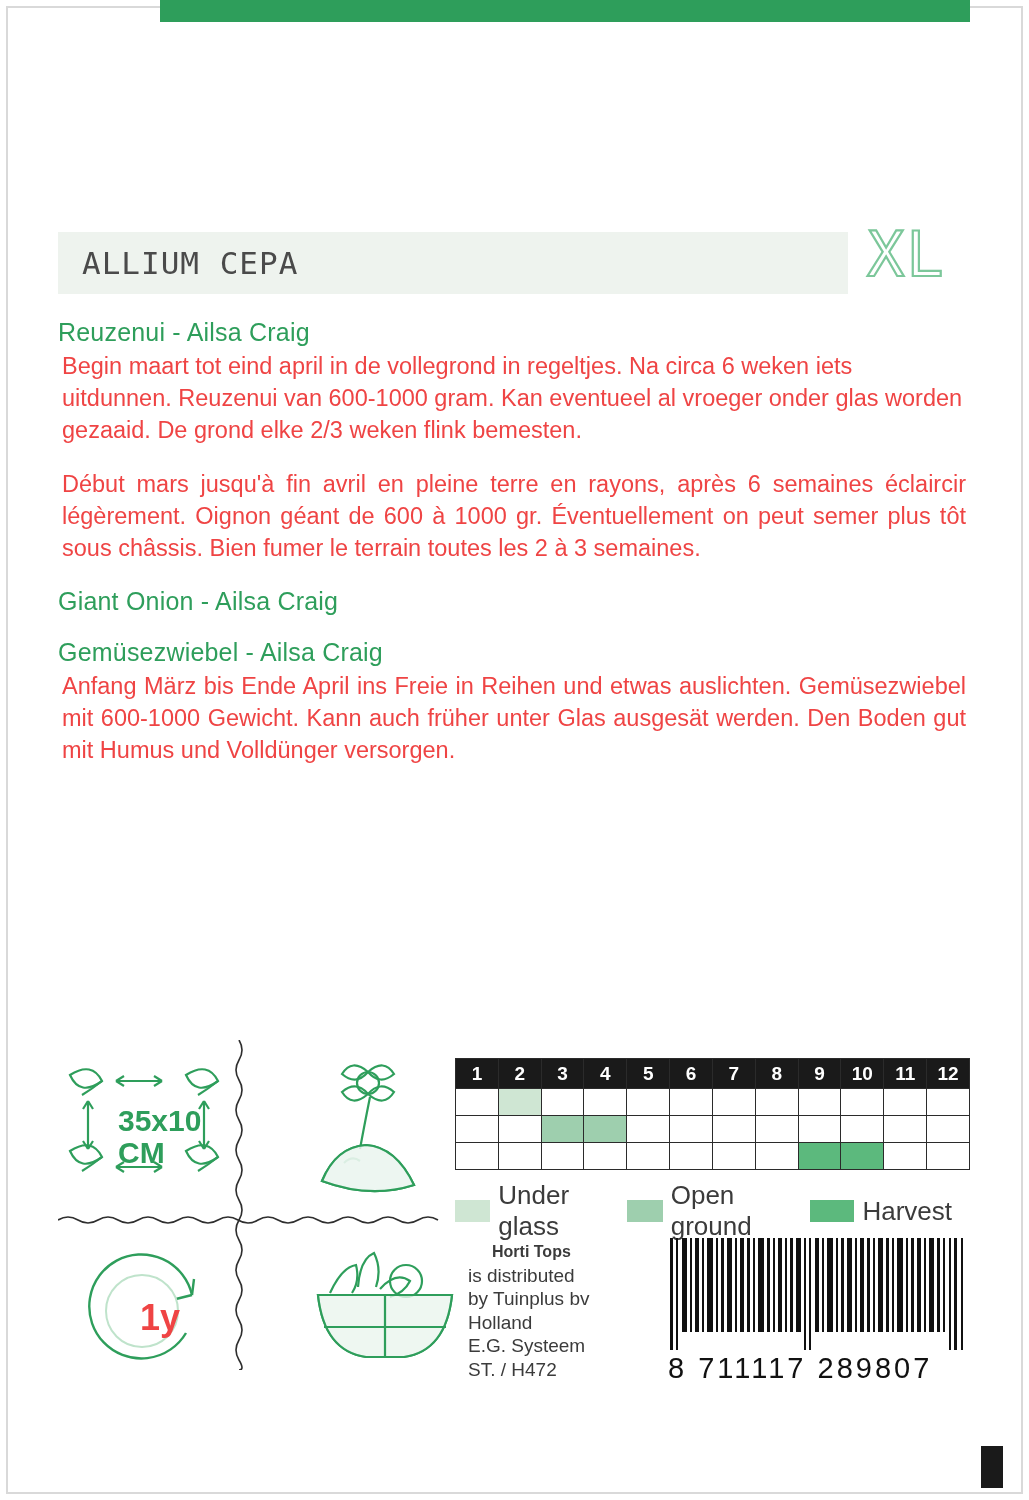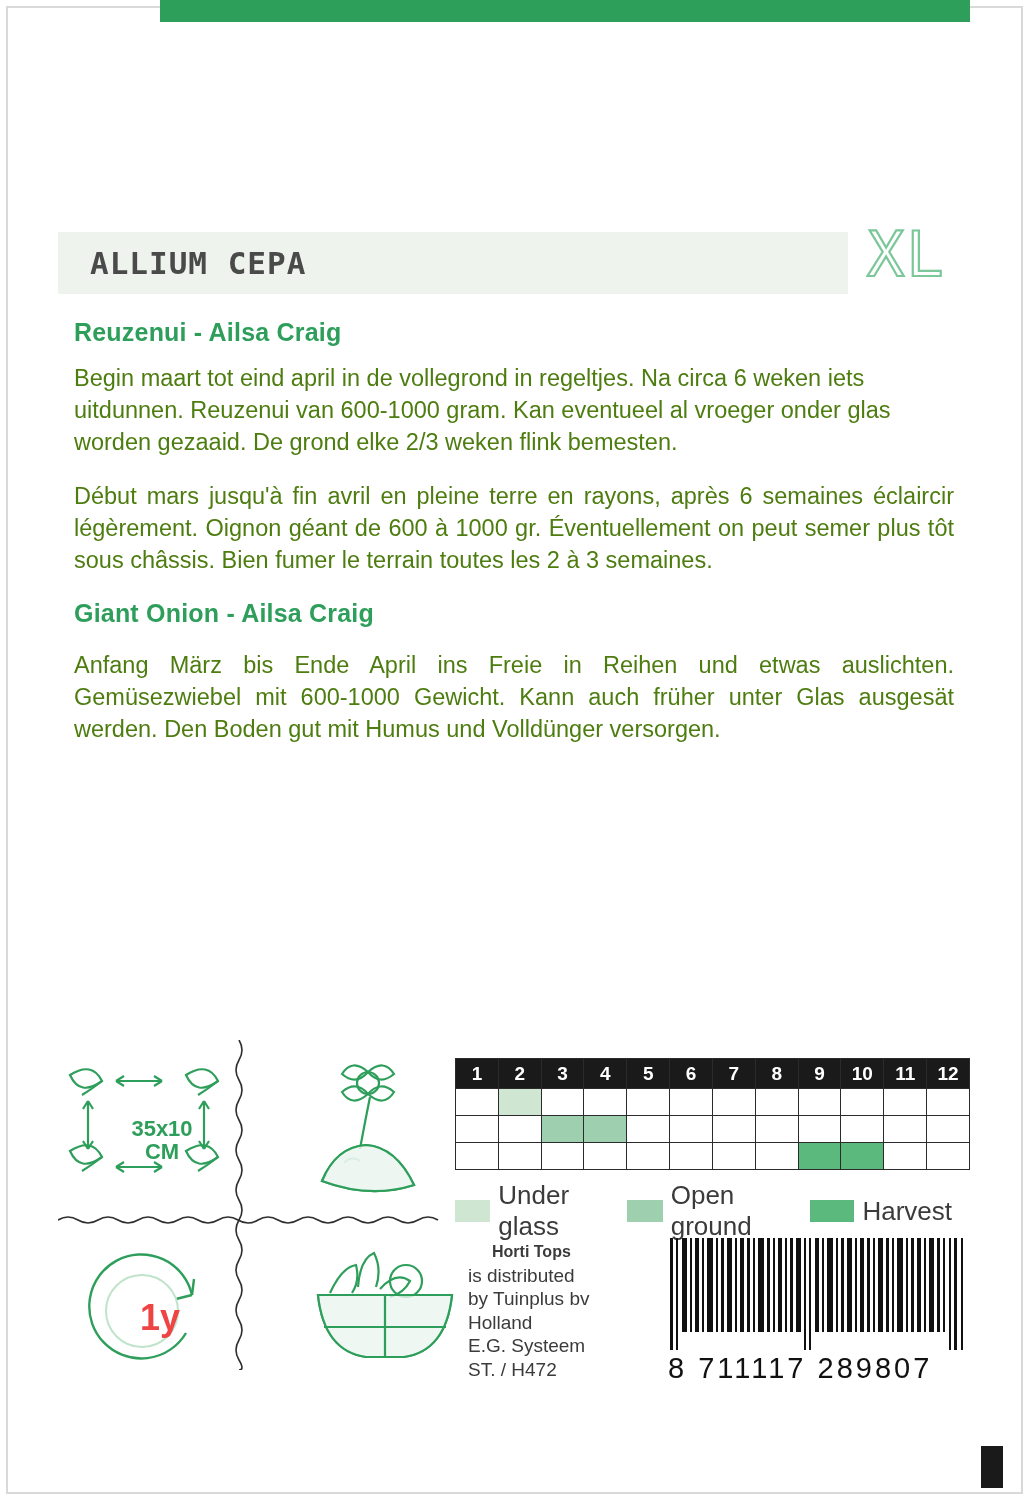--- a/index.html
+++ b/index.html
@@ -27,60 +27,60 @@
 
   
   .title-band {
     position:absolute; left:58px; top:232px; width:790px; height:62px;
     background:#eef3ee;
     display:flex; align-items:center;
   }
   .title-band .latin {
     font-family:"DejaVu Sans Mono", monospace;
     font-size:31px; letter-spacing:1px; color:#4a4a4a;
-    padding-left:32px; font-weight:700;
+    padding-left:24px; font-weight:400;
   }
   .xl-badge {
     position:absolute; right:58px; top:212px;
     width:110px; height:88px;
     display:flex; align-items:center; justify-content:center;
     font-family:"DejaVu Sans Mono", monospace;
     font-size:58px; color:#0c4a6e; letter-spacing:2px;
   }
 
   
   .content { position:absolute; left:58px; top:318px; width:912px; }
   .block { margin-bottom:22px; }
   .block h3 {
-    margin:0 0 4px 16px;
-    font-size:25px; font-weight:bold; color:#2e9e5b;
+    margin:0 0 4px 0;
+    font-size:25px; font-weight:normal; color:#2e9e5b;
     letter-spacing:0.2px;
   }
   .block p {
-    margin:16px;
-    font-size:23.5px; line-height:1.36; color:#4d7c0f;
+    margin:4px;
+    font-size:23.5px; line-height:1.36; color:#ef4444;
     text-align:justify;
   }
   .block p.nojust { text-align:left; }
 
   
   .icons {
     position:absolute; left:58px; top:1035px; width:390px; height:340px;
   }
   .divider-v {
     position:absolute; left:232px; top:1040px; height:330px; width:14px;
   }
   .divider-h {
     position:absolute; left:58px; top:1212px; width:385px; height:12px;
   }
 
   .leafdiag { position:absolute; left:0px; top:22px; width:200px; height:140px; }
   .cm-label {
-    position:absolute; left:60px; top:60px; width:88px;
-    text-align:center; color:#2e9e5b; font-size:22px; font-weight:bold;
+    position:absolute; left:60px; top:48px; width:88px;
+    text-align:left; color:#2e9e5b; font-size:30px; font-weight:bold;
     line-height:1.05;
   }
   .plant-icon { position:absolute; left:246px; top:18px; }
   .year-icon { position:absolute; left:6px; top:198px; }
   .year-label {
     position:absolute; left:42px; top:262px; width:120px; text-align:center;
     color:#ef4444; font-size:36px; font-weight:bold;
   }
   .basket-icon { position:absolute; left:252px; top:200px; }
 
@@ -143,20 +143,21 @@
     <h3>Reuzenui - Ailsa Craig</h3>
     <p class="nojust">Begin maart tot eind april in de vollegrond in regeltjes. Na circa 6 weken iets uitdunnen. Reuzenui van 600-1000 gram. Kan eventueel al vroeger onder glas worden gezaaid. De grond elke 2/3 weken flink bemesten.</p>
   </div>
   <div class="block">
     <p>Début mars jusqu'à fin avril en pleine terre en rayons, après 6 semaines éclaircir légèrement. Oignon géant de 600 à 1000 gr. Éventuellement on peut semer plus tôt sous châssis. Bien fumer le terrain toutes les 2 à 3 semaines.</p>
   </div>
   <div class="block">
     <h3>Giant Onion - Ailsa Craig</h3>
   </div>
   <div class="block">
+    <h3>Gemüsezwiebel - Ailsa Craig</h3>
     <p>Anfang März bis Ende April ins Freie in Reihen und etwas auslichten. Gemüsezwiebel mit 600-1000 Gewicht. Kann auch früher unter Glas ausgesät werden. Den Boden gut mit Humus und Volldünger versorgen.</p>
   </div>
 </div>
 
 <div class="divider-v">
   <svg width="14" height="330" viewBox="0 0 14 330">
     <path d="M7 0 q6 10 0 20 q-6 10 0 20 q6 10 0 20 q-6 10 0 20 q6 10 0 20 q-6 10 0 20 q6 10 0 20 q-6 10 0 20 q6 10 0 20 q-6 10 0 20 q6 10 0 20 q-6 10 0 20 q6 10 0 20 q-6 10 0 20 q6 10 0 20 q-6 10 0 20 q6 10 0 10" fill="none" stroke="#2e2e2e" stroke-width="1.6"></path>
   </svg>
 </div>
 <div class="divider-h">

